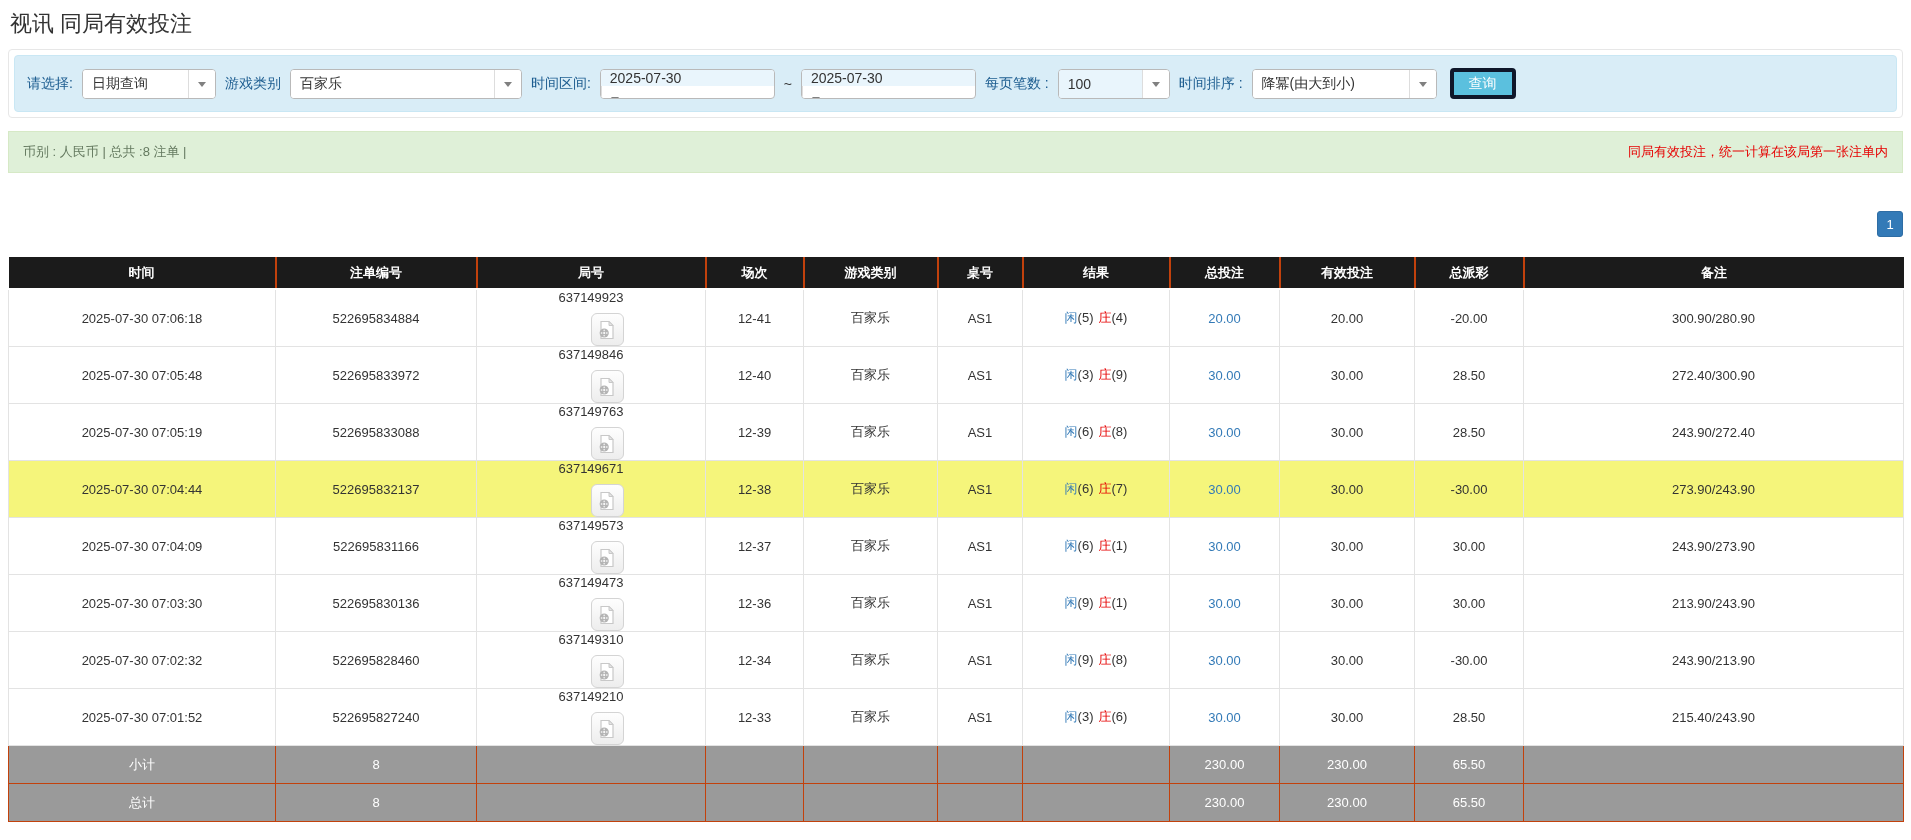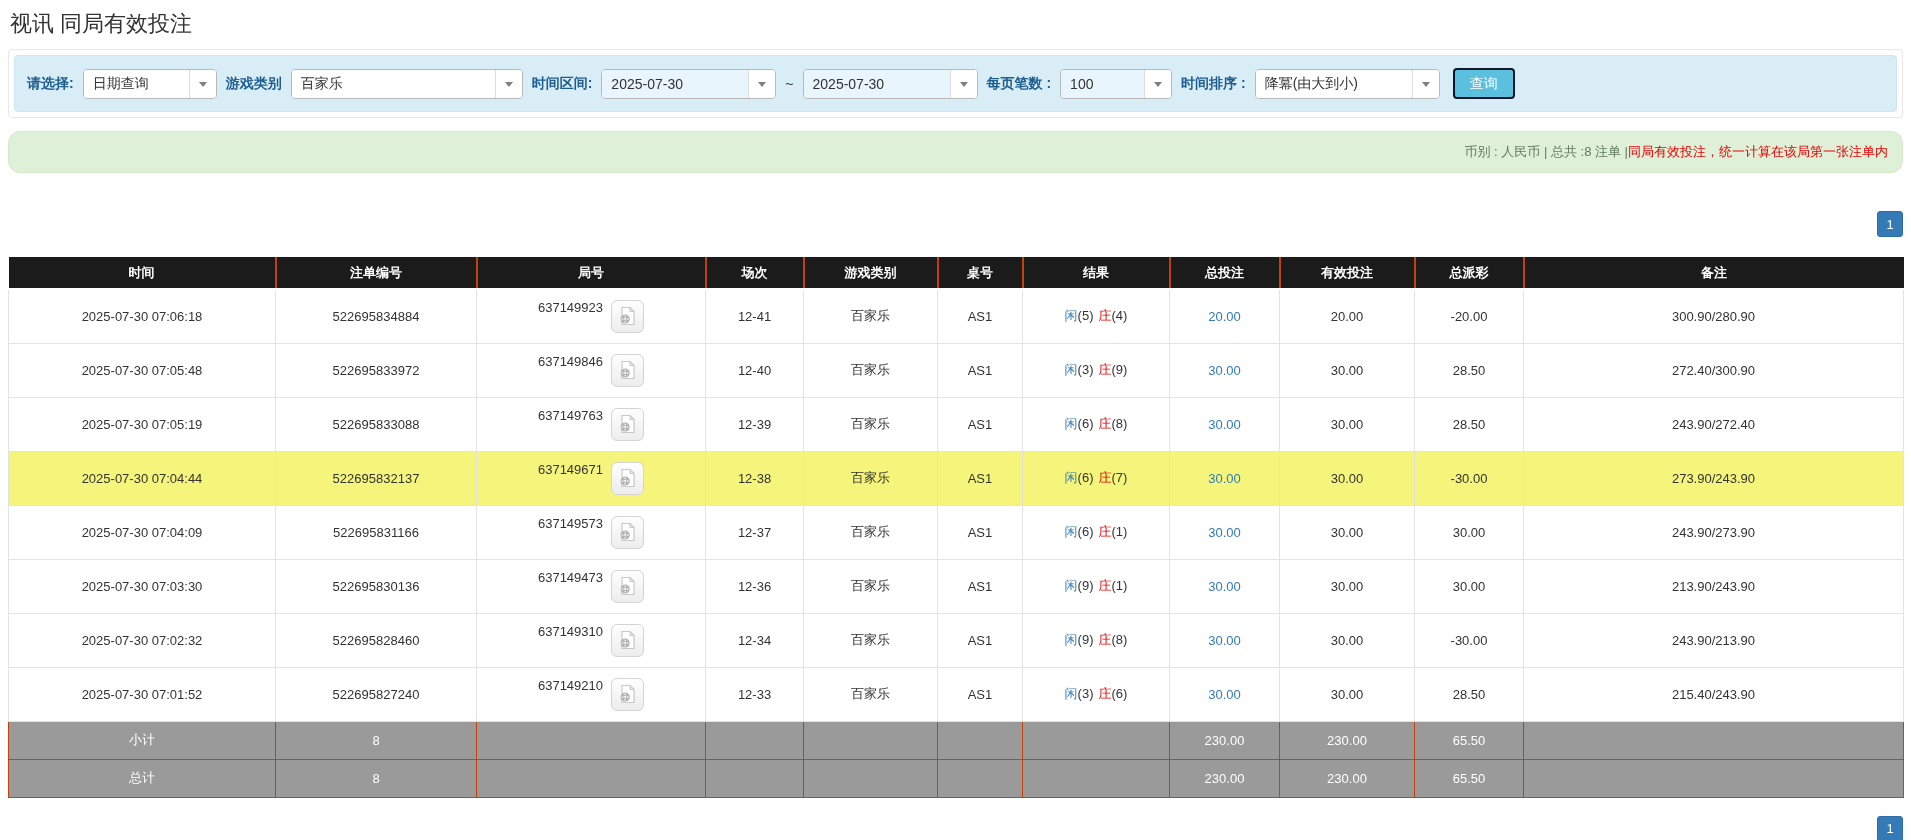--- a/index.html
+++ b/index.html
@@ -22,57 +22,57 @@
   .filter-panel {
     border: 1px solid #e7e7e7; border-radius: 4px;
     padding: 5px; background: #fff;
   }
   .filter-bar {
     background: var(--filter-bg, #d9edf7);
     border: 1px solid #c9e7f4; border-radius: 4px;
     display: flex; align-items: center; gap: 9px;
     padding: 12px 12px; white-space: nowrap;
   }
-  .f-label { font-size: 14px; font-weight: bold; color: #1d5d90; }
+  .f-label { font-size: 14px; font-weight: normal; color: #1d5d90; }
   .combo {
     display: inline-flex; align-items: stretch; height: 30px;
     background: #fff; border: 1px solid #b9b9b9; border-radius: 4px;
     overflow: hidden;
   }
   .combo-text {
     display: flex; align-items: center; padding: 0 9px;
     font-size: 14px; color: #333; background: #fff; flex: 1 1 auto;
   }
   .combo-text.lite { background: #e9f5fc; }
   .combo-arrow {
     width: 27px; flex: 0 0 27px; background: #fff;
     border-left: 1px solid #ddd;
     display: flex; align-items: center; justify-content: center;
   }
   .caret {
     width: 0; height: 0; border: 4px solid transparent;
     border-top: 5px solid #808080; margin-top: 5px;
   }
-  .w1 { width: 134px; } .w2 { width: 232px; } .w3 { width: 175px; }
+  .w1 { width: 134px; } .w2 { width: 232px; } .w3 { width: 175px; flex-direction: column; }
   .w4 { width: 112px; } .w5 { width: 185px; }
   .tilde { font-size: 14px; color: #333; }
   .query-btn {
     height: 31px; padding: 0 15px; margin-left: 4px;
     background: var(--query-button, #5bc0de);
-    border: 2px solid #0f172a; border-radius: 4px;
+    border: 4px solid #0f172a; border-radius: 4px;
     color: #fff; font-size: 14px; cursor: pointer;
     font-family: inherit;
   }
 
   
   .summary-bar {
     margin-top: 13px; height: 42px;
     background: var(--summary-bg, #dff0d8);
-    border: 1px solid #d6e9c6; border-radius: 12px;
-    display: flex; align-items: center; justify-content: flex-end;
+    border: 1px solid #d6e9c6; border-radius: 0;
+    display: flex; align-items: center; justify-content: space-between;
     padding: 0 14px; font-size: 13px;
   }
   .summary-left { color: var(--summary-text, #64795f); }
   .summary-right { color: var(--notice-red, #e60000); }
 
   
   .pagination-row { display: flex; justify-content: flex-end; margin: 38px 0 20px 0; }
   .pagination-row.bottom { margin: 18px 0 0 0; }
   .page-btn {
     min-width: 26px; height: 26px;
@@ -93,21 +93,21 @@
     border-right: 2px solid #c2410c; border-bottom: 2px solid #fff;
     text-align: center; padding: 0 4px;
   }
   .records th:last-child { border-right: none; margin-left: 12px; }
   .records td {
     border: 1px solid #e3e3e3; text-align: center;
     font-size: 13px; color: #333; height: 54px; padding: 0 4px;
     background: #fff; vertical-align: middle;
   }
   tr.highlight td { background: var(--highlight, #f5f57b); }
-  .round-wrap { display: inline-flex; align-items: flex-start; gap: 8px; }
+  .round-wrap { display: inline-flex; align-items: flex-end; gap: 8px; flex-direction: column; }
   .video-btn {
     width: 33px; height: 33px; border: 1px solid #d4d4d4; border-radius: 6px;
     background: linear-gradient(#fefefe, #ededed);
     display: inline-flex; align-items: center; justify-content: center;
     cursor: pointer; padding: 0;
   }
   .bet-link { color: var(--link-blue, #337ab7); text-decoration: none; cursor: pointer; }
   .p-label { color: var(--player-blue, #337ab7); }
   .b-label { color: var(--banker-red, #e60000); }
   .result-gap { display: inline-block; width: 5px; }

